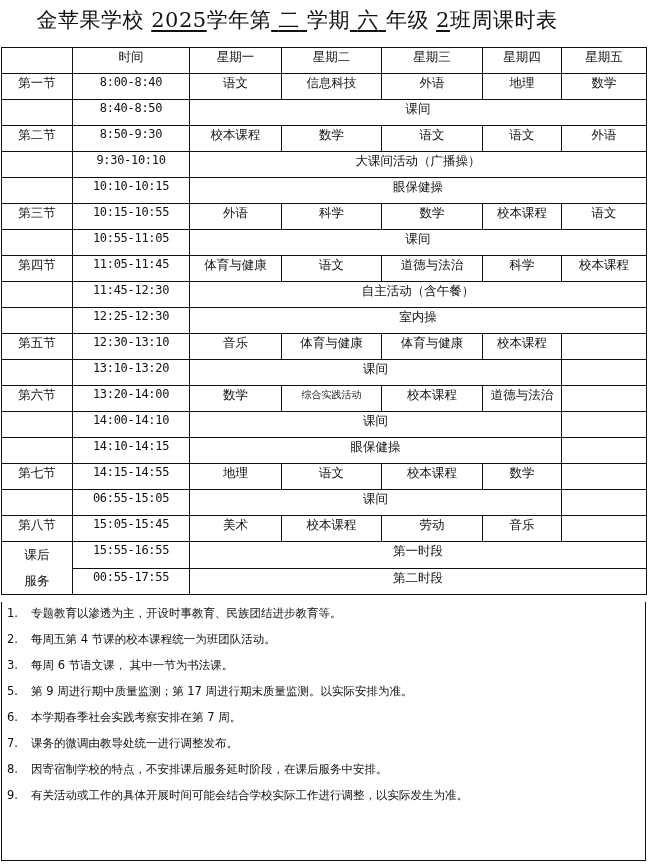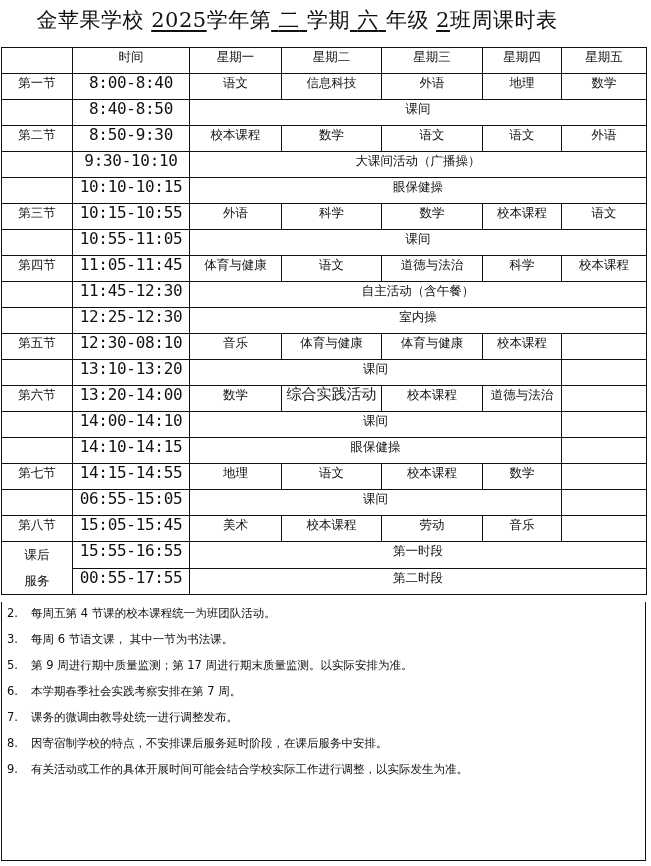--- a/index.html
+++ b/index.html
@@ -4,22 +4,22 @@
 <style>
   html, body { margin:0; padding:0; background:#ffffff; }
   body { width:651px; height:866px; position:relative; overflow:hidden;
          font-family:"DejaVu Sans","Liberation Sans",sans-serif; color:#111; }
   .title { position:absolute; left:0; top:6px; width:594px; text-align:center;
            font-family:"DejaVu Serif","Liberation Serif",serif; font-size:21px; letter-spacing:0.5px; color:#111; }
   .title .u { text-decoration:underline; text-underline-offset:3px; }
   table.tt { position:absolute; left:1px; top:47px; width:645px; border-collapse:collapse; table-layout:fixed;border-radius:23px; }
   table.tt td { border:1.3px solid #111; height:25px; padding:0; font-size:12.5px; text-align:center;
                 vertical-align:top; line-height:17px; white-space:nowrap; overflow:hidden; }
-  table.tt td.time { font-family:"DejaVu Sans Mono","Liberation Mono",monospace; font-size:16px; letter-spacing:-0.3px; }
-  table.tt td.small { font-size:15px; color:#222; }
+  table.tt td.time { font-family:"DejaVu Sans Mono","Liberation Mono",monospace; font-size:12px; letter-spacing:-0.3px; }
+  table.tt td.small { font-size:10px; color:#222; }
   table.tt td.svc { vertical-align:middle; line-height:26px; }
   .notes { position:absolute; left:1px; top:602px; width:643px; height:258px; border:1.3px solid #111; border-top:none; }
   .notes .line { font-size:11.5px; height:26px; line-height:22px; padding-left:5px; white-space:nowrap; }
   .notes .line .num { display:inline-block; width:24px; }
 </style>
 </head>
 <body>
 
 <div class="title">
   <span>金苹果学校</span>
@@ -119,21 +119,21 @@
     </tr>
 
     <tr>
       <td></td>
       <td class="time">12:25-12:30</td>
       <td colspan="5">室内操</td>
     </tr>
 
     <tr>
       <td>第五节</td>
-      <td class="time">12:30-08:10</td>
+      <td class="time">12:30-13:10</td>
       <td>音乐</td>
       <td>体育与健康</td>
       <td>体育与健康</td>
       <td>校本课程</td>
       <td></td>
     </tr>
 
     <tr>
       <td></td>
       <td class="time">13:10-13:20</td>
@@ -201,20 +201,21 @@
       <td colspan="5">第一时段</td>
     </tr>
     <tr>
       <td class="time">00:55-17:55</td>
       <td colspan="5">第二时段</td>
     </tr>
   </tbody>
 </table>
 
 <div class="notes">
+  <div class="line"><span class="num">1.</span><span>专题教育以渗透为主，开设时事教育、民族团结进步教育等。</span></div>
   <div class="line"><span class="num">2.</span><span>每周五第 4 节课的校本课程统一为班团队活动。</span></div>
   <div class="line"><span class="num">3.</span><span>每周 6 节语文课，  其中一节为书法课。</span></div>
   <div class="line"><span class="num">5.</span><span>第 9 周进行期中质量监测；第 17 周进行期末质量监测。以实际安排为准。</span></div>
   <div class="line"><span class="num">6.</span><span>本学期春季社会实践考察安排在第  7  周。</span></div>
   <div class="line"><span class="num">7.</span><span>课务的微调由教导处统一进行调整发布。</span></div>
   <div class="line"><span class="num">8.</span><span>因寄宿制学校的特点，不安排课后服务延时阶段，在课后服务中安排。</span></div>
   <div class="line"><span class="num">9.</span><span>有关活动或工作的具体开展时间可能会结合学校实际工作进行调整，以实际发生为准。</span></div>
 </div>
 
 </body></html>

